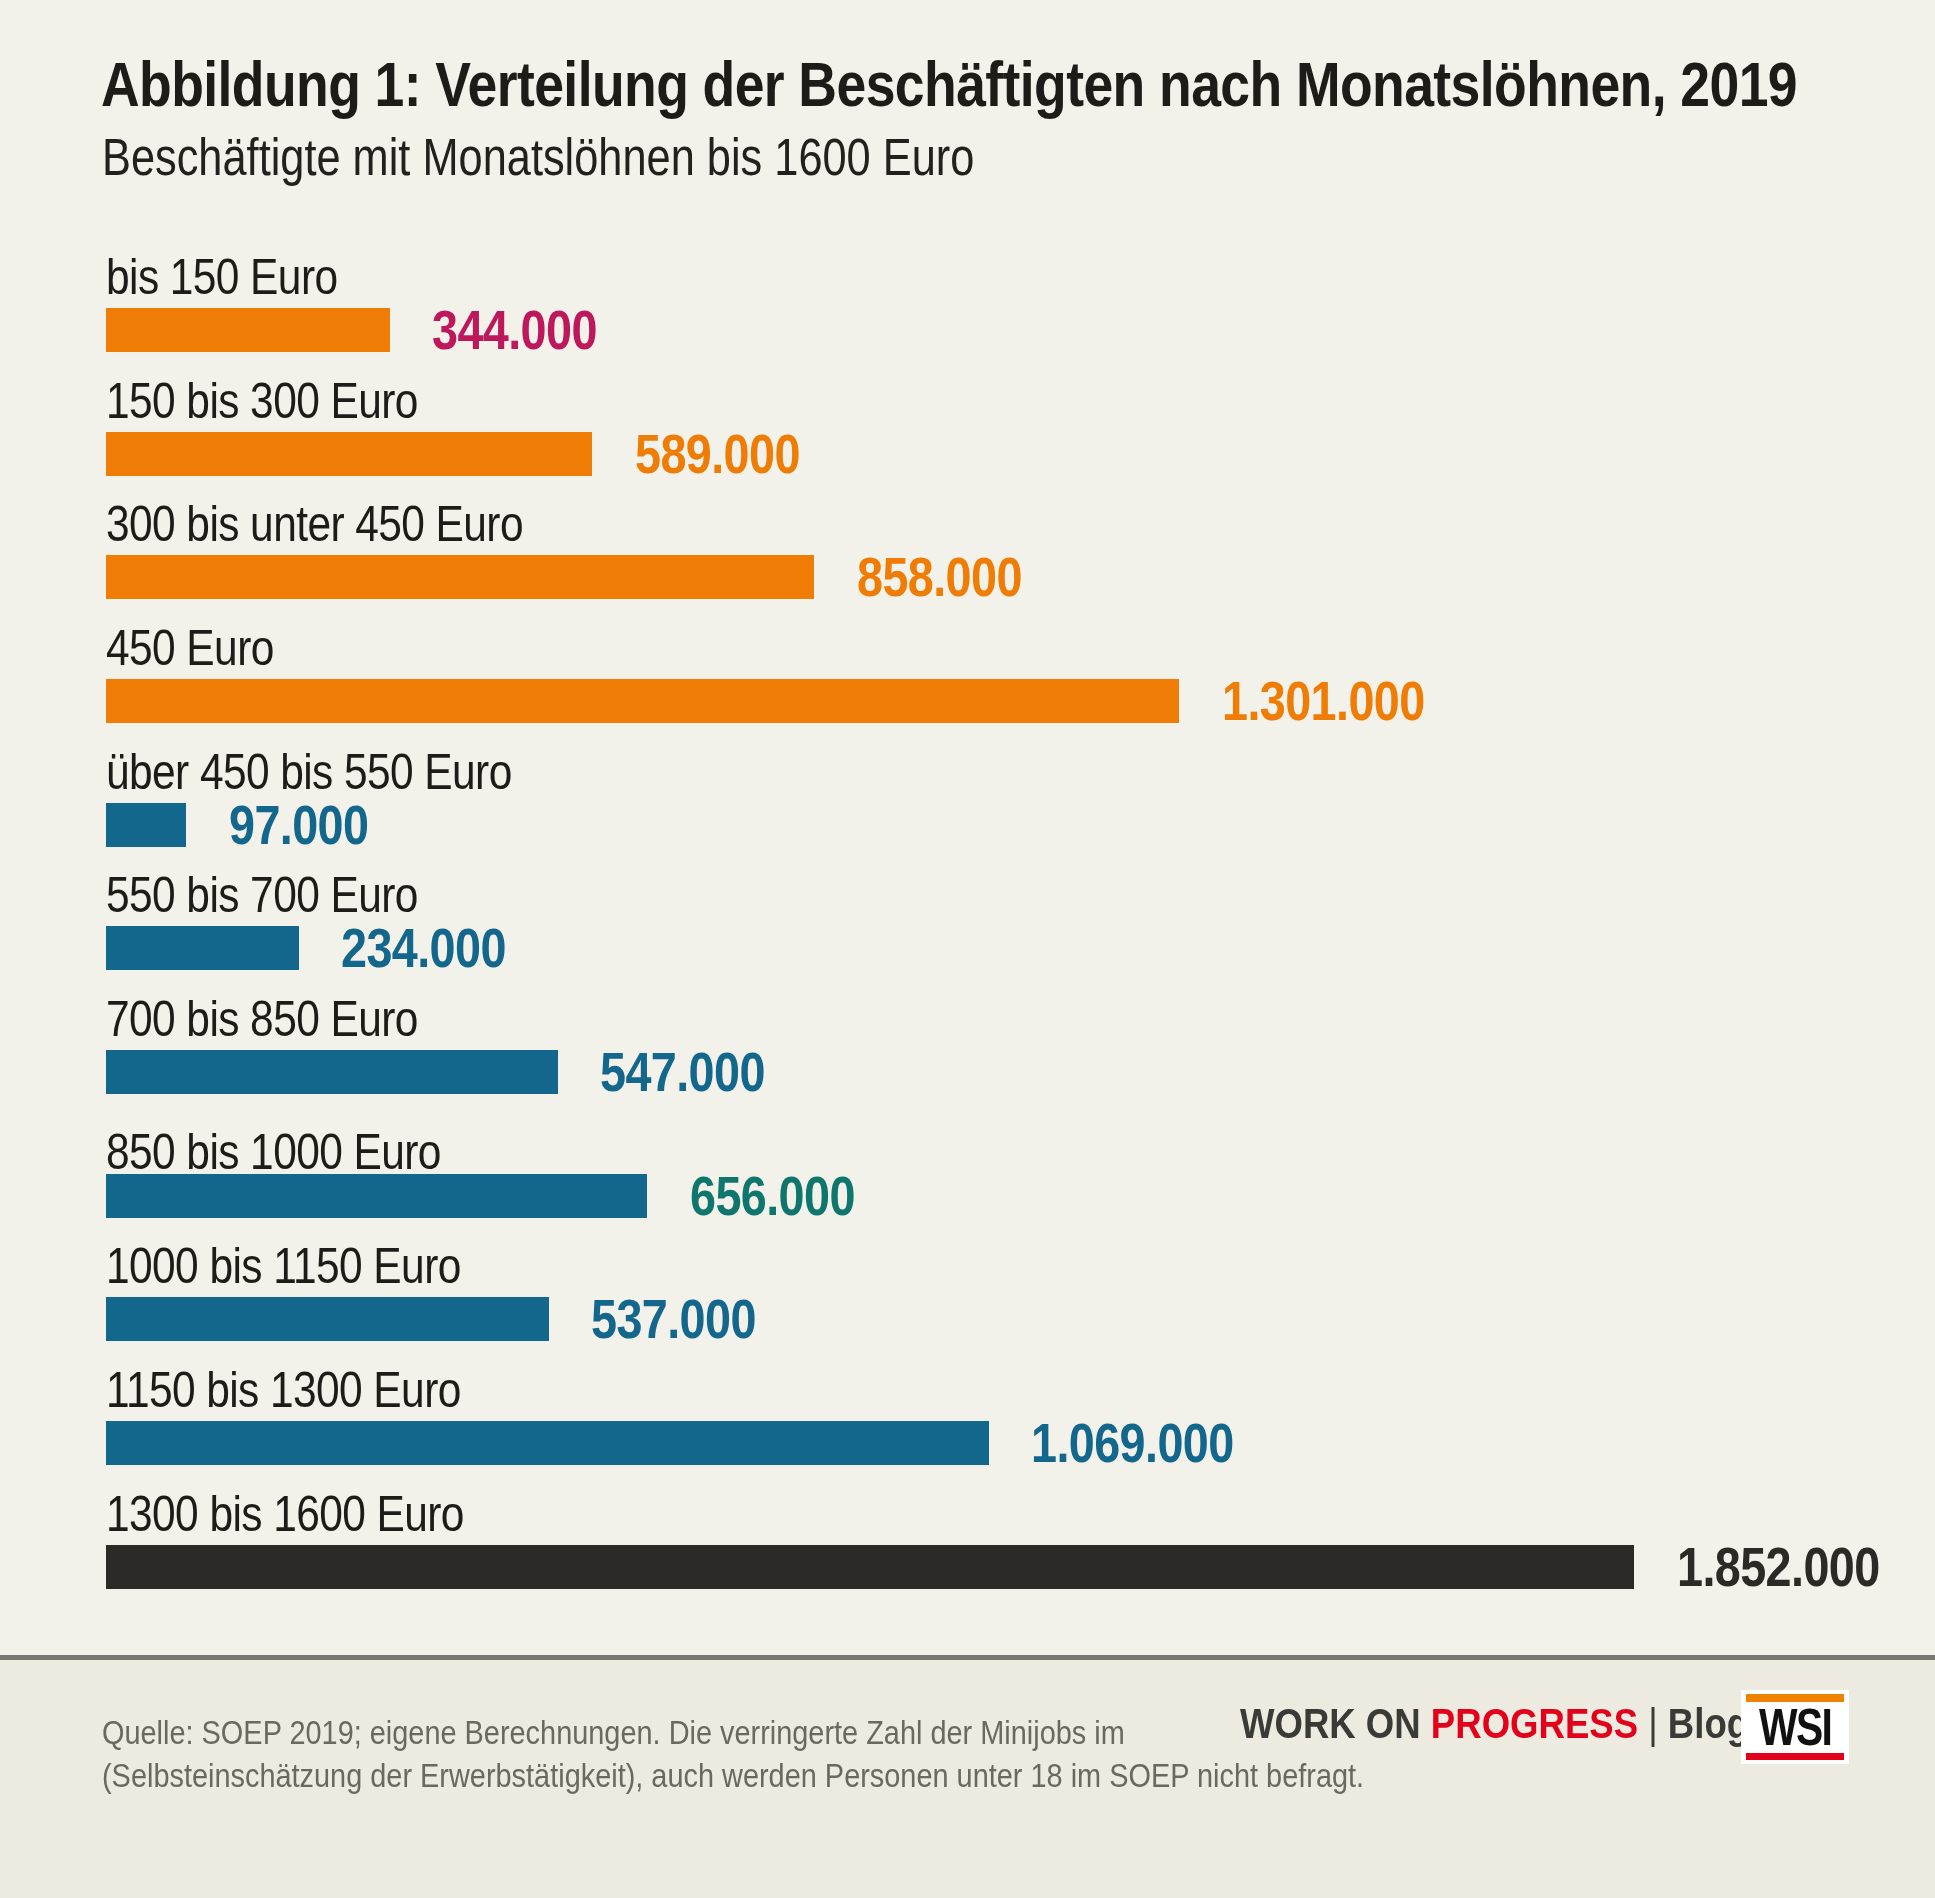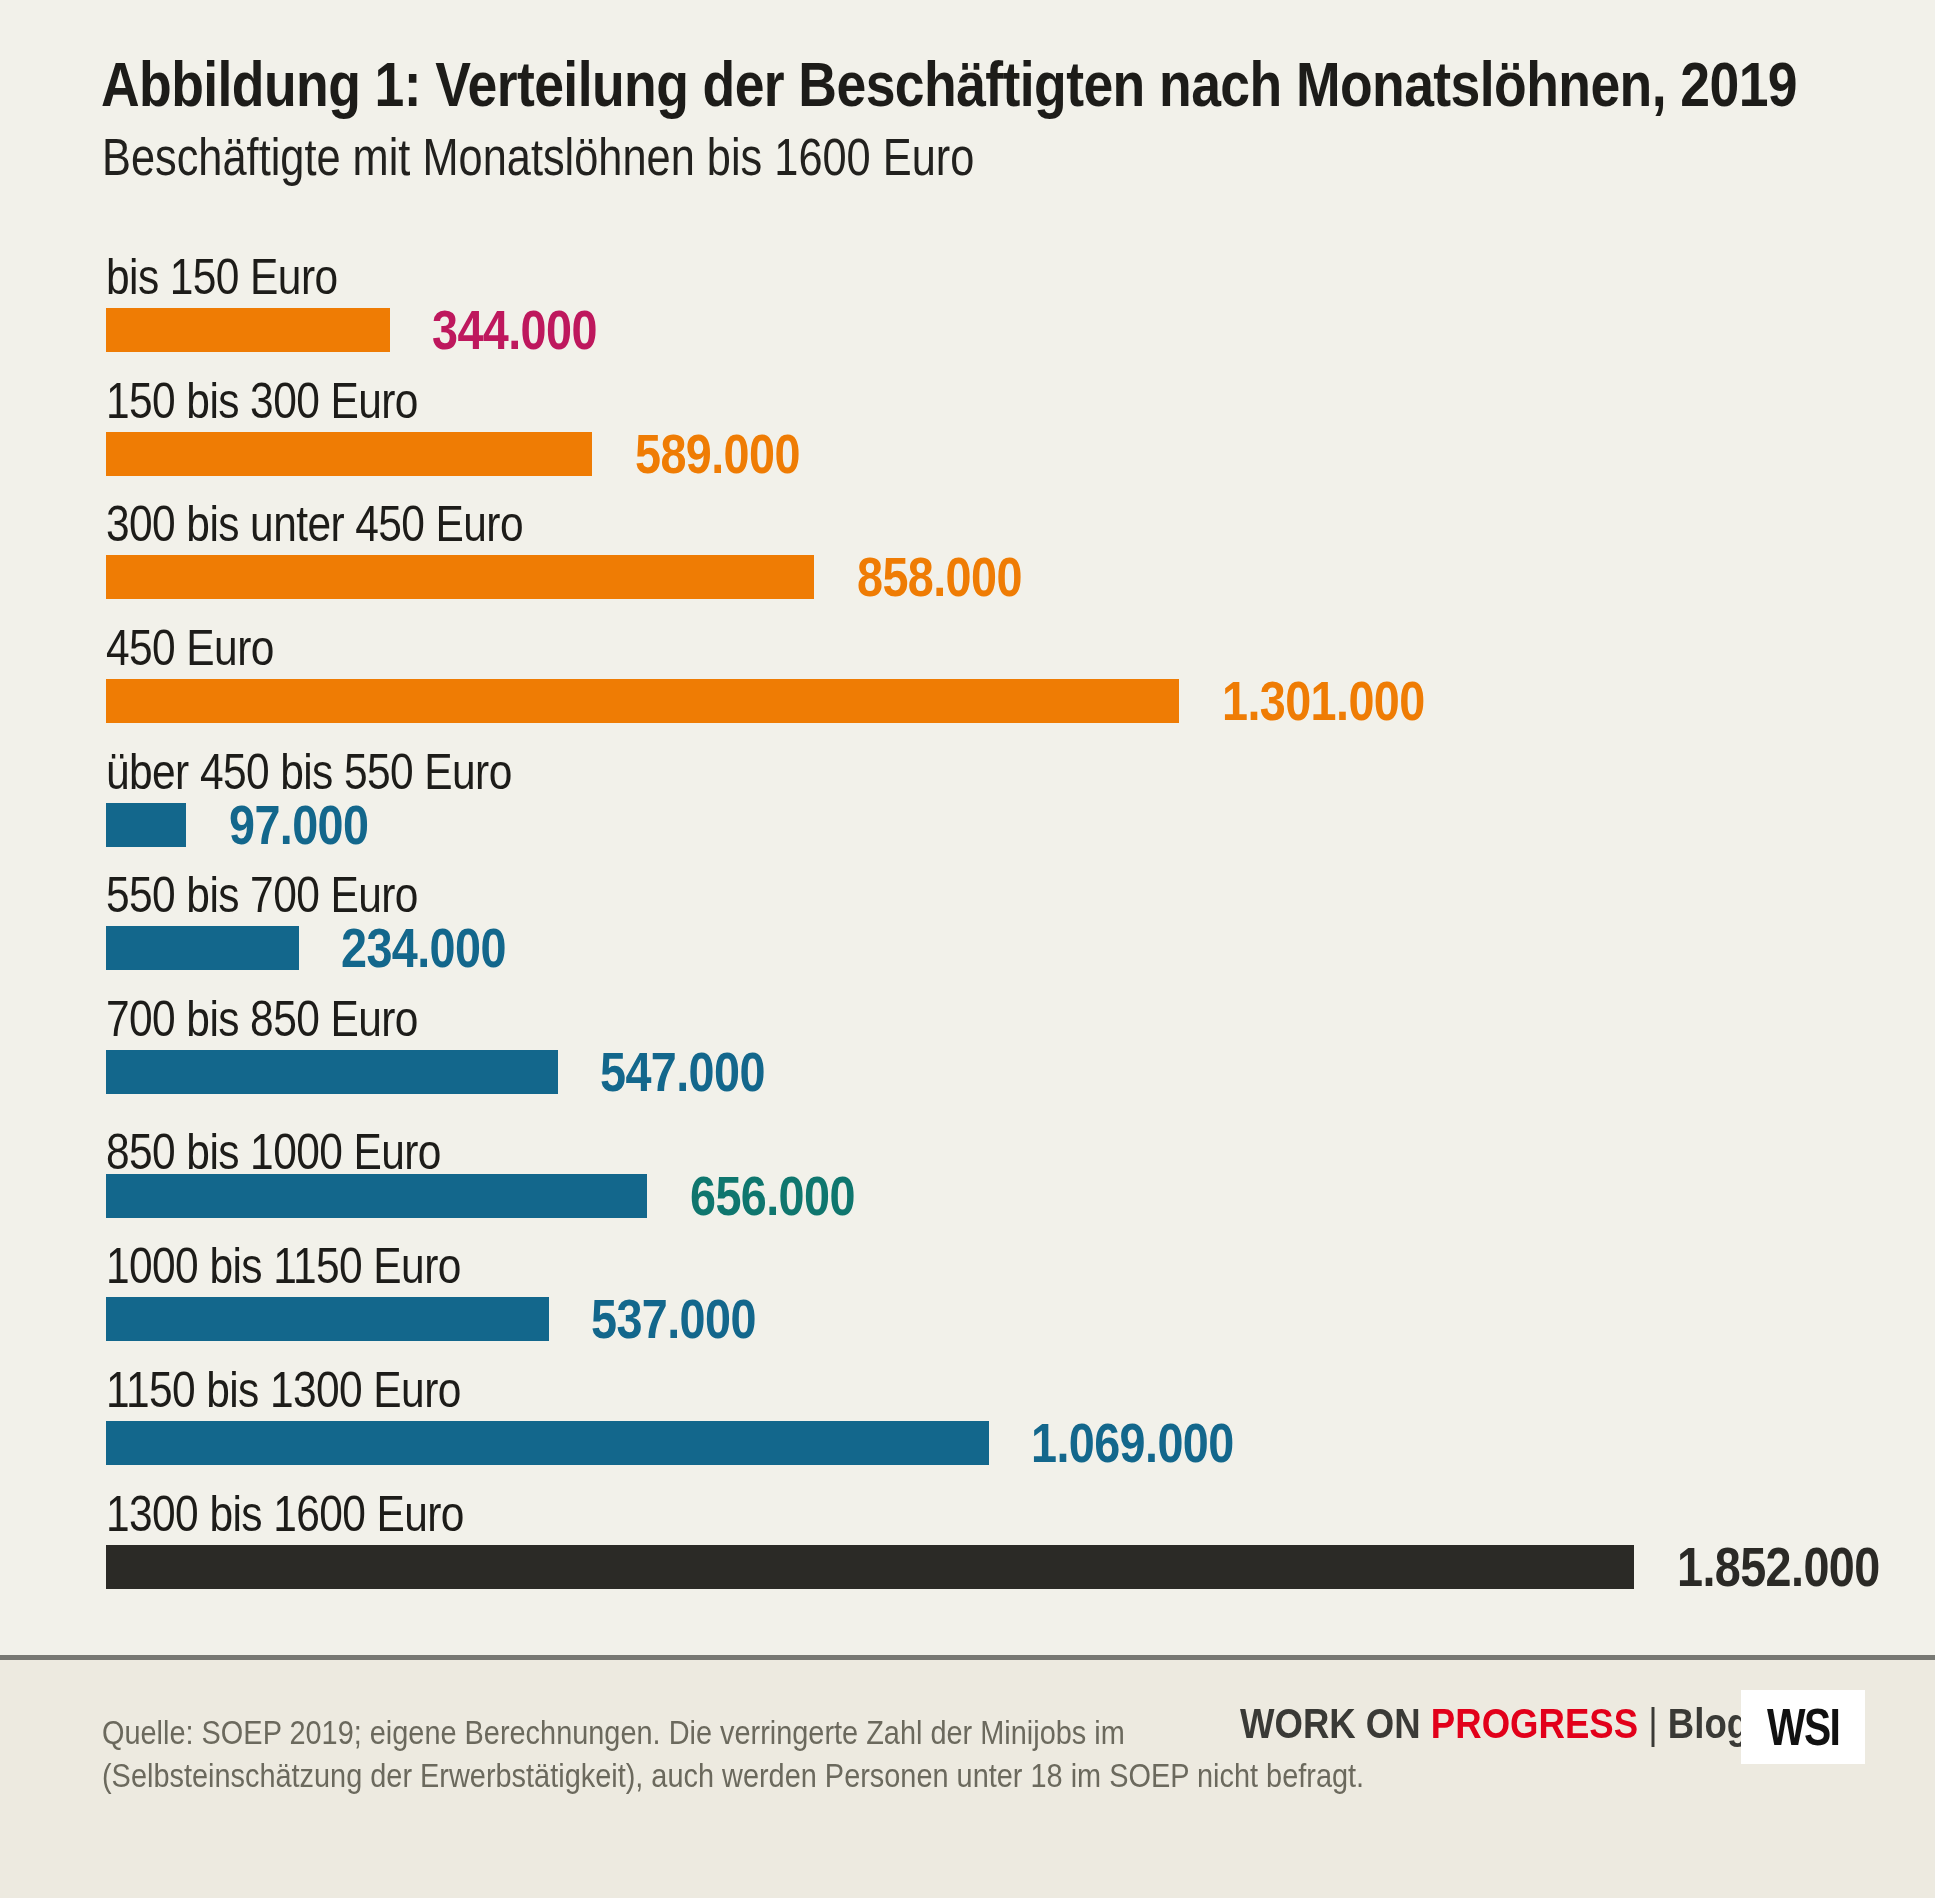--- a/index.html
+++ b/index.html
@@ -39,22 +39,22 @@
   .source{
     position:absolute;left:102px;top:1711px;
     font-size:34px;font-weight:400;color:#6b695d;line-height:43px;
   }
   .brand{
     position:absolute;left:1240px;top:1702px;height:43px;display:flex;align-items:center;
     font-size:43px;font-weight:700;line-height:43px;
   }
   .brand .cond{transform-origin:0 50%;}
   .wsi-box{
-    position:absolute;left:1741px;top:1690px;width:124px;height:74px;
-    background:#ffffff;display:flex;flex-direction:row;align-items:stretch;
+    position:absolute;left:1741px;top:1690px;width:108px;height:74px;
+    background:#ffffff;display:flex;flex-direction:column;align-items:stretch;
   }
   .wsi-bar-top{height:8px;margin:4px 4.7px 0 4.7px;}
   .wsi-bar-bottom{height:8px;margin:0 4.7px 4px 4.7px;}
   .wsi-text{
     flex:1;display:flex;align-items:center;justify-content:center;
     font-size:51px;font-weight:800;color:#111;letter-spacing:-2px;line-height:1;
   }
   .wsi-text>span{transform:scaleX(0.8);transform-origin:50% 50%;display:inline-block;}
 </style>
 </head>

